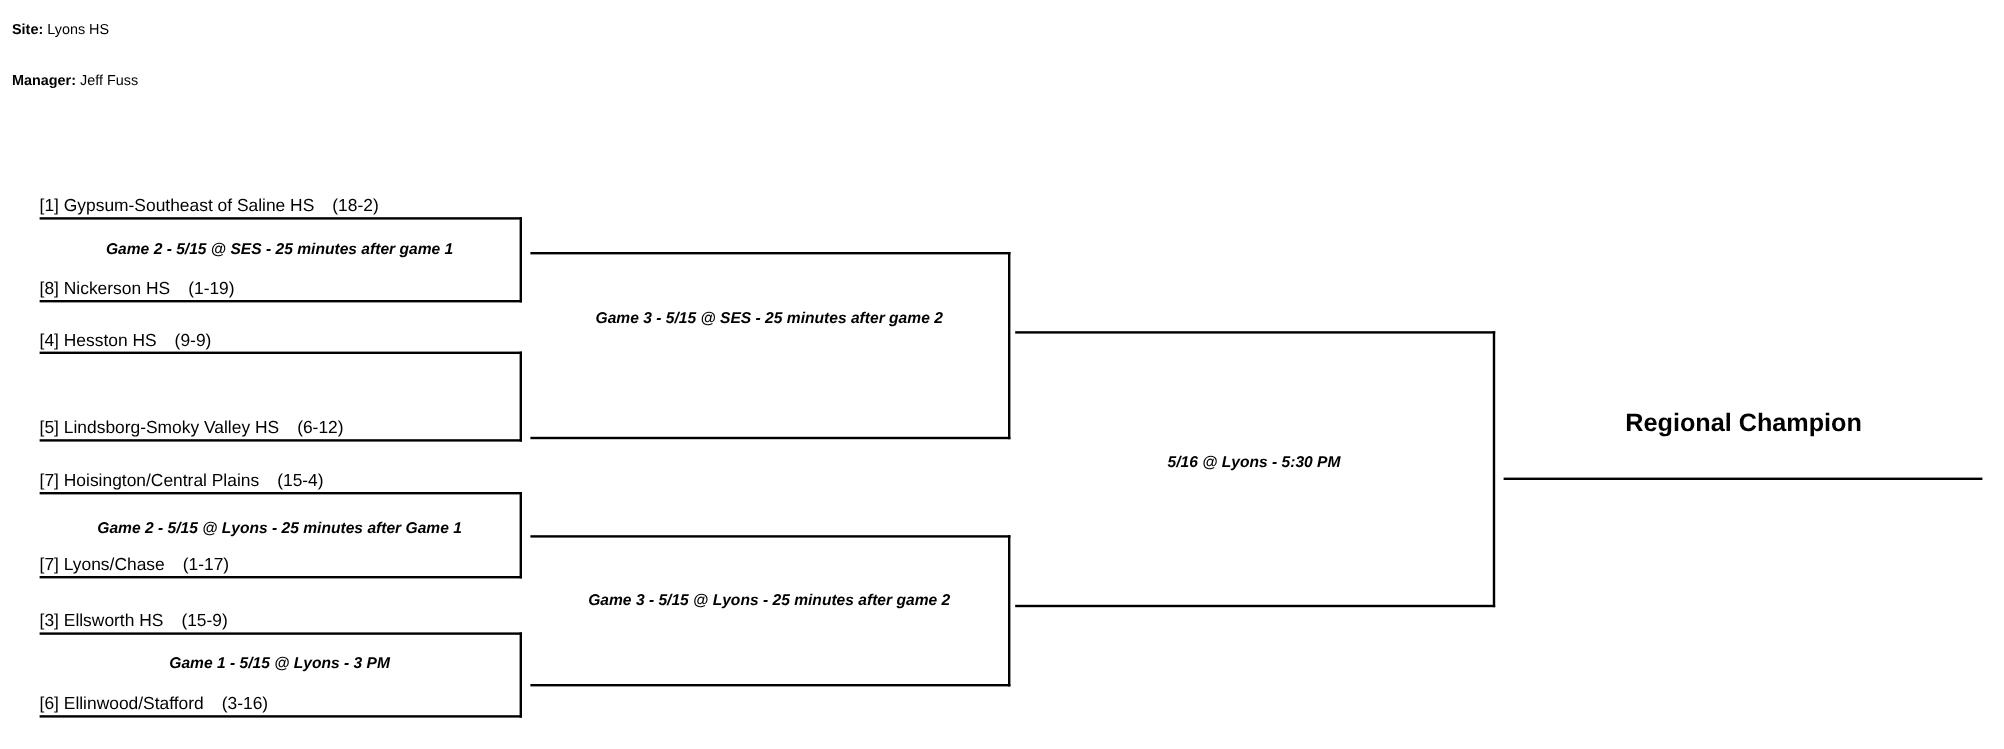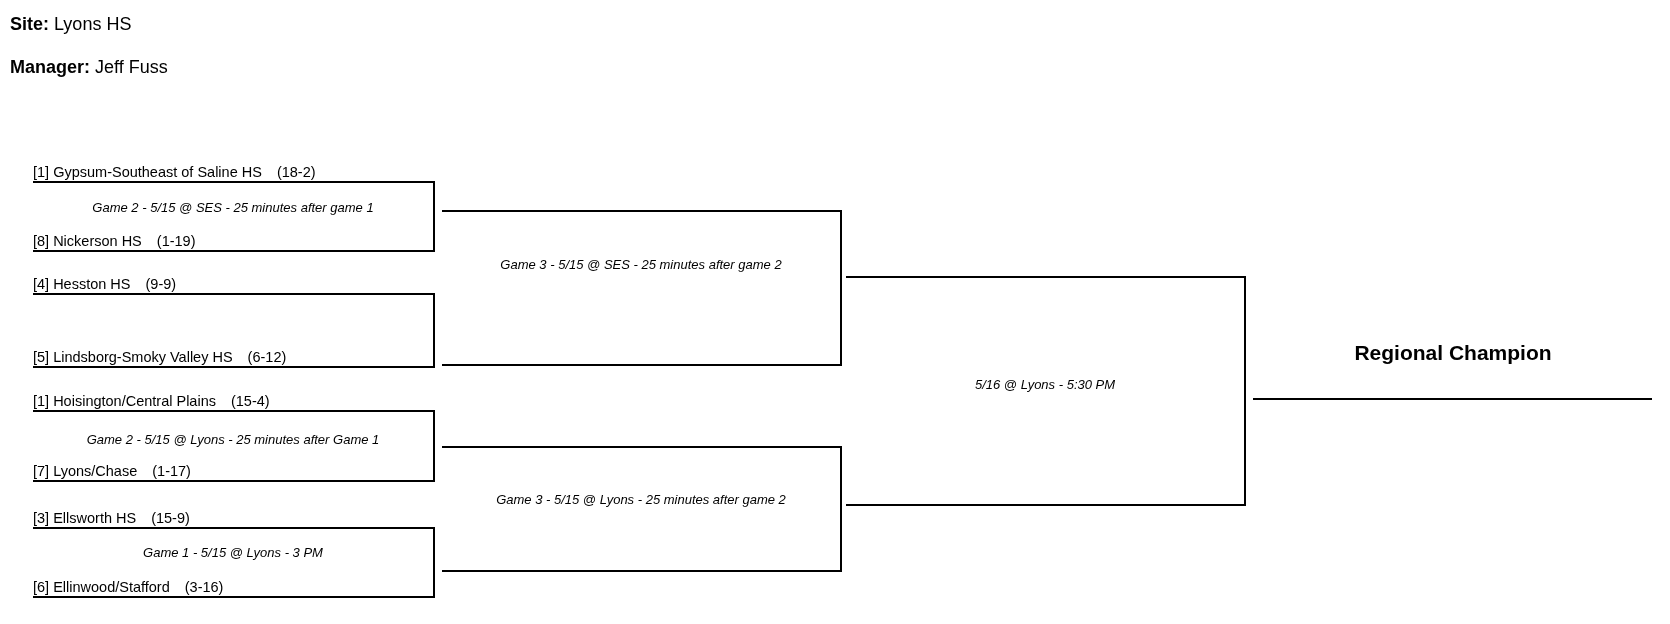--- a/index.html
+++ b/index.html
@@ -11,21 +11,21 @@
   #stage {
     position: relative;
     width: 1670px;
     height: 624px;
     background: #ffffff;
     overflow: hidden;
   }
   .hdr {
     position: absolute;
     left: 10px;
-    font-size: 18px;
+    font-size: 12px;
     line-height: 22px;
     white-space: nowrap;
   }
   .hdr .lbl { font-weight: bold; }
   .match {
     position: absolute;
     box-sizing: border-box;
     border: 2px solid #000000;
     border-left: none;
   }
@@ -40,21 +40,21 @@
   .team .record { margin-left: 15px; }
   .team-top { top: -20px; }
   .team-bottom { bottom: 0; }
   .game-label {
     position: absolute;
     left: 0;
     width: 100%;
     text-align: center;
     font-size: 13px;
     line-height: 16px;
-    font-weight: normal;
+    font-weight: bold;
     font-style: italic;
     white-space: nowrap;
   }
   .champion-title {
     position: absolute;
     left: 1253px;
     top: 340px;
     width: 400px;
     text-align: center;
     font-size: 21px;
@@ -99,21 +99,21 @@
     <div class="team team-top">
       <span>[4] Hesston HS</span><span class="record">(9-9)</span>
     </div>
     <div class="team team-bottom">
       <span>[5] Lindsborg-Smoky Valley HS</span><span class="record">(6-12)</span>
     </div>
   </div>
 
   <div class="match" style="left:33px; top:410px; width:402px; height:72px">
     <div class="team team-top">
-      <span>[1] Hoisington/Central Plains</span><span class="record">(15-4)</span>
+      <span>[7] Hoisington/Central Plains</span><span class="record">(15-4)</span>
     </div>
     <div class="game-label" style="top:20px">Game 2 - 5/15 @ Lyons - 25 minutes after Game 1</div>
     <div class="team team-bottom">
       <span>[7] Lyons/Chase</span><span class="record">(1-17)</span>
     </div>
   </div>
 
   <div class="match" style="left:33px; top:527px; width:402px; height:71px">
     <div class="team team-top">
       <span>[3] Ellsworth HS</span><span class="record">(15-9)</span>

